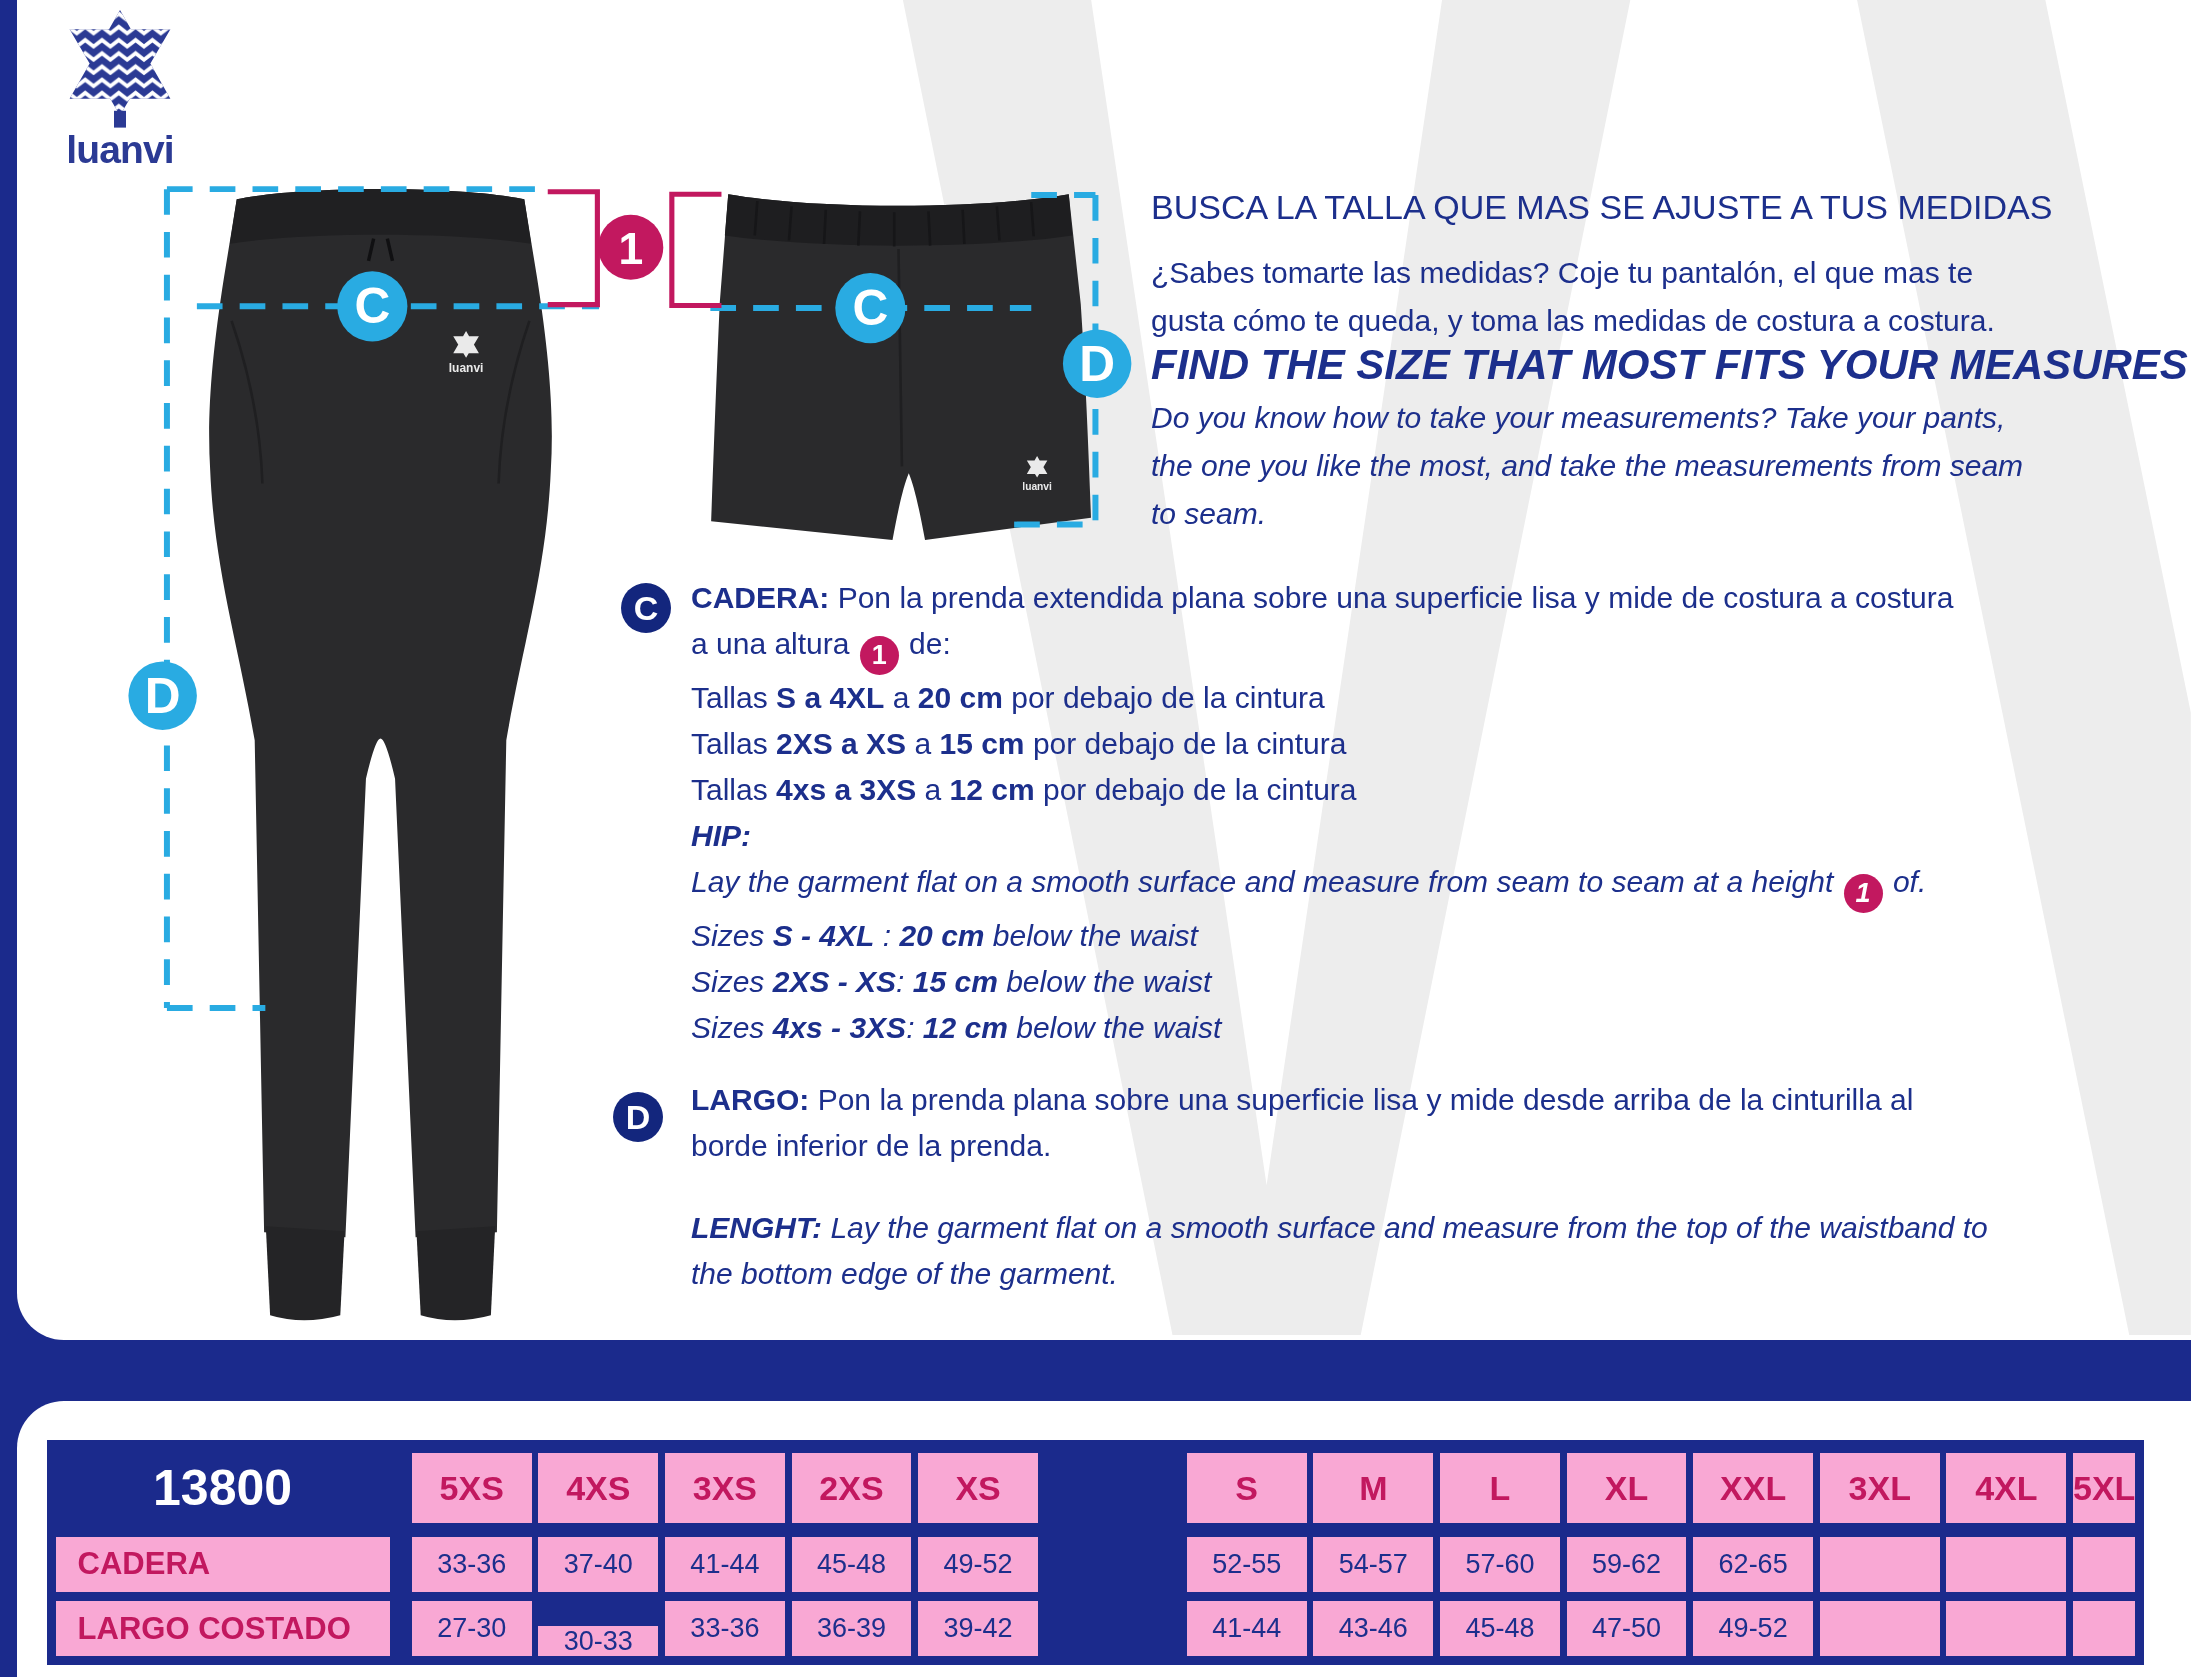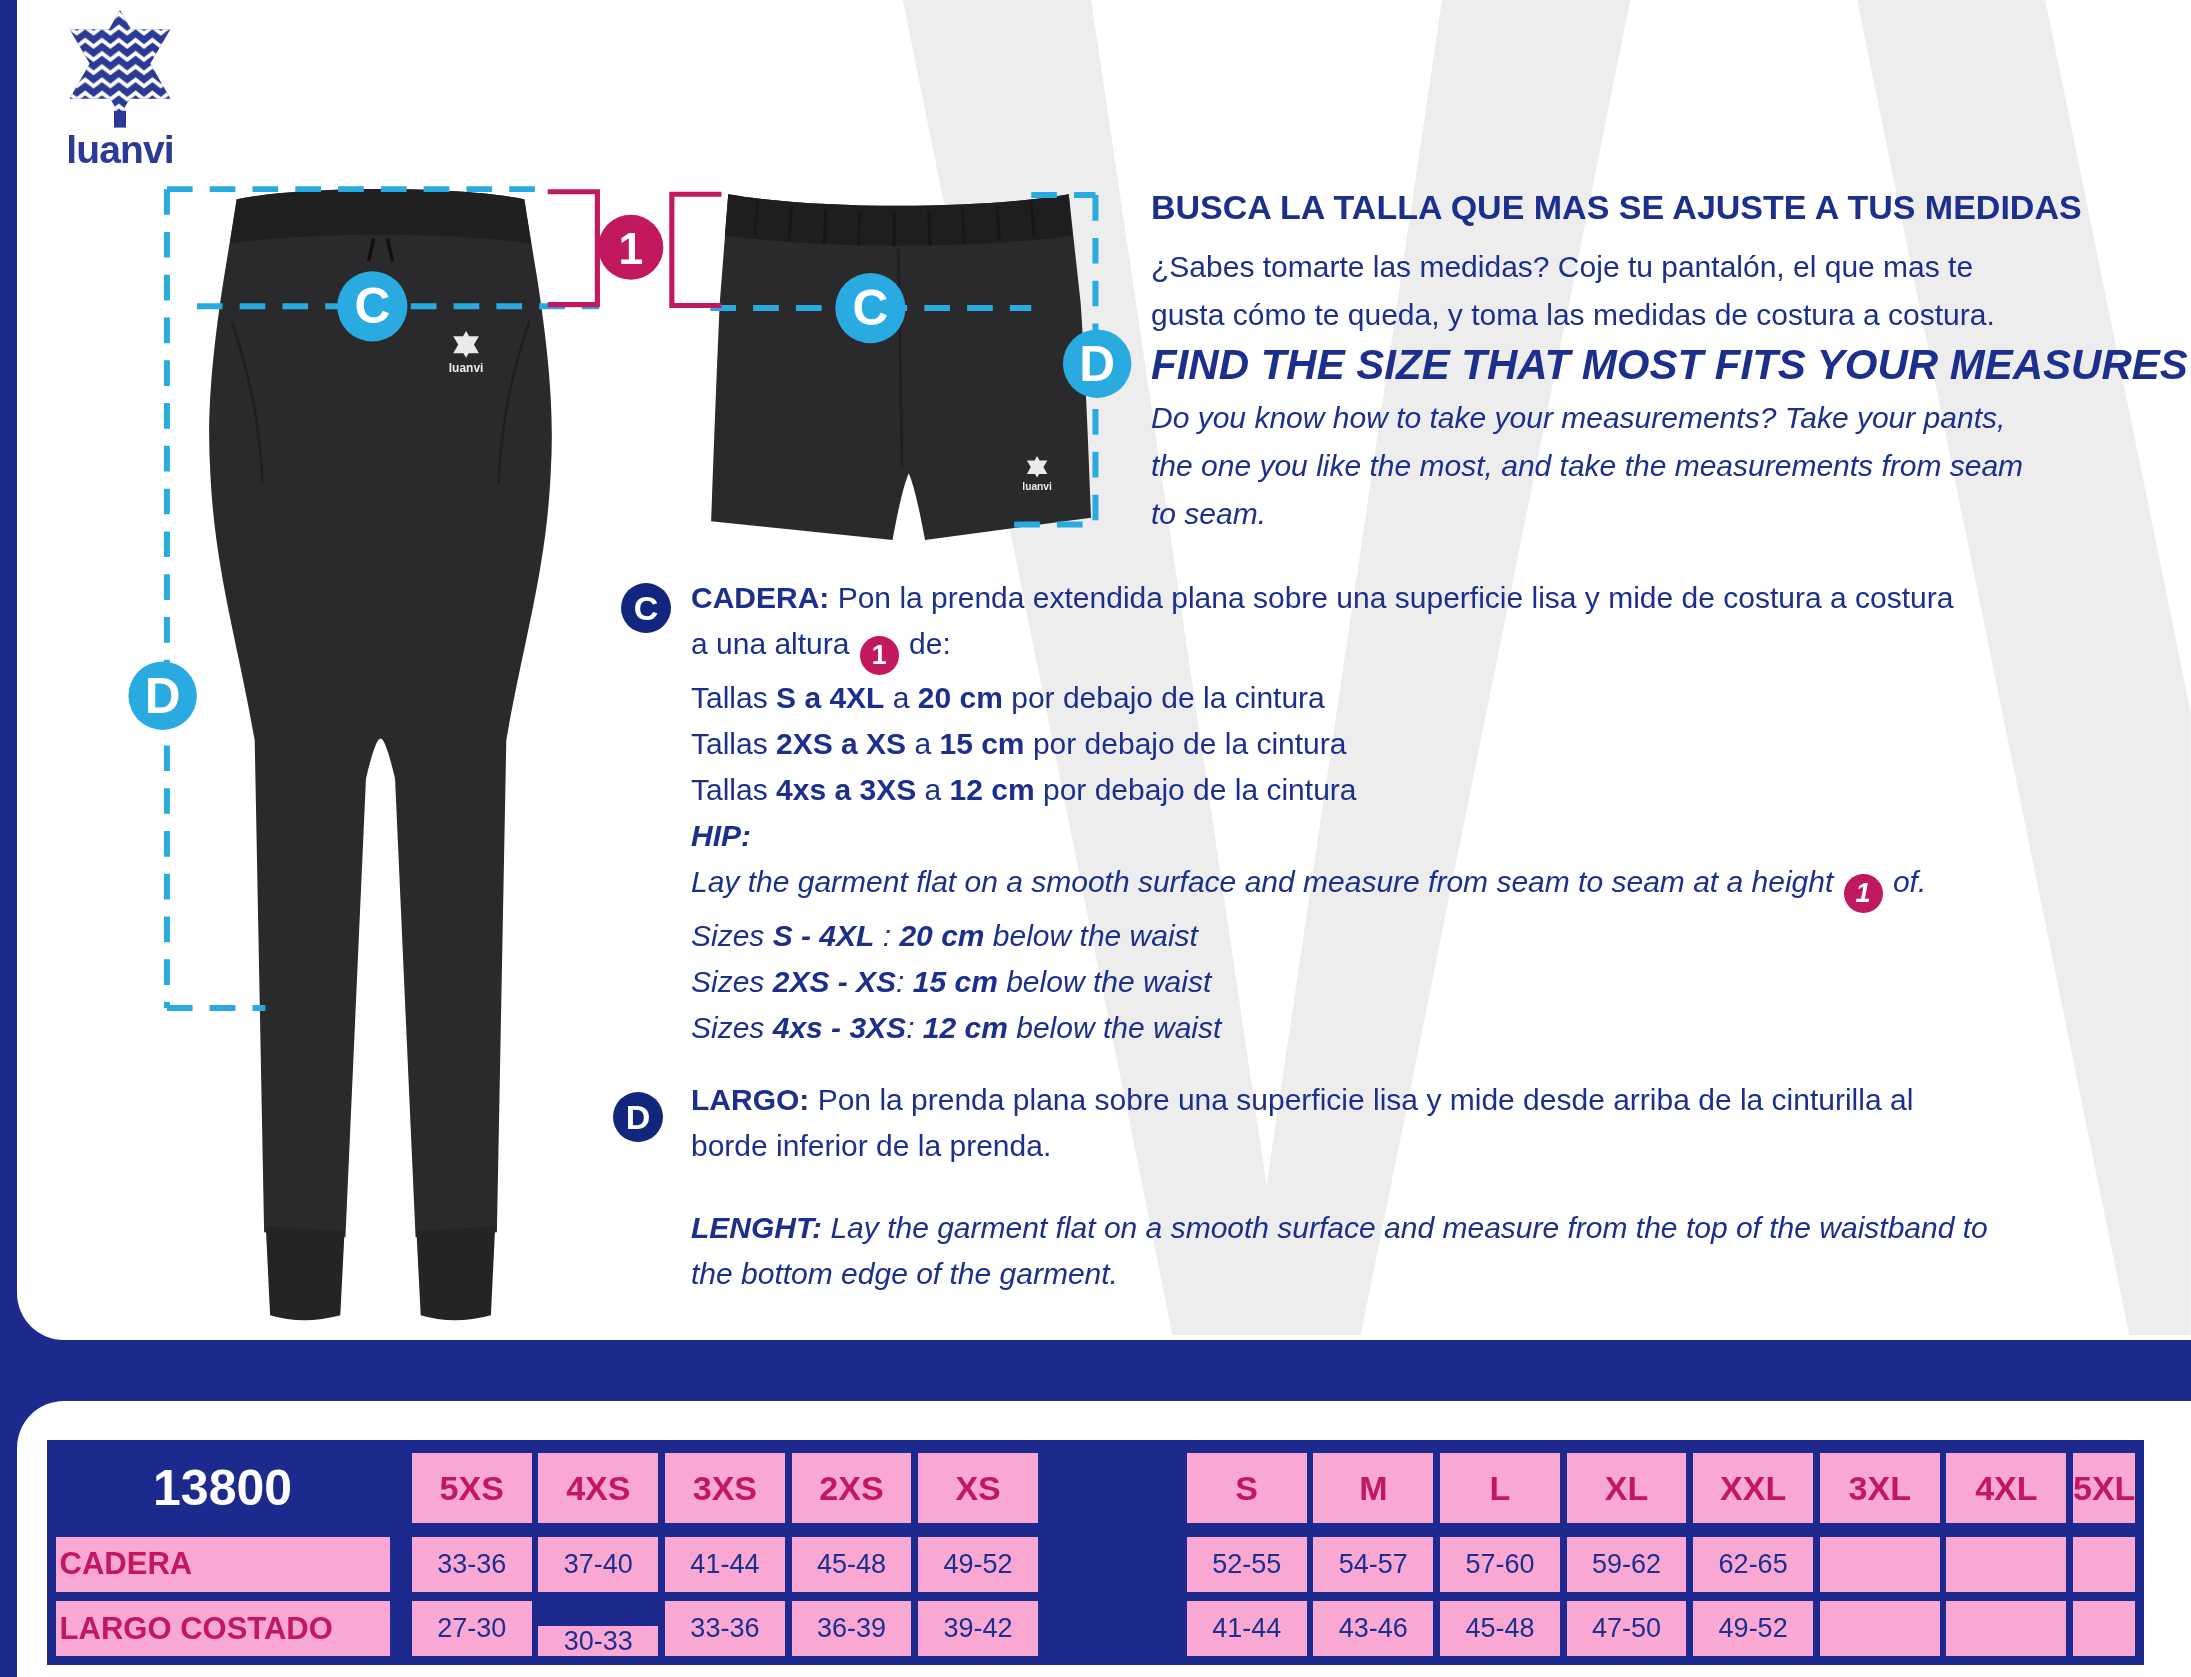--- a/index.html
+++ b/index.html
@@ -17,21 +17,21 @@
   .logo{position:absolute;left:30px;top:10.3px;width:146px;text-align:center;z-index:2;}
   .logo-text{font-weight:bold;font-size:39px;letter-spacing:-0.9px;color:#2b3a94;margin-top:-5.1px;}
   
   svg.pants{position:absolute;left:141px;top:175px;z-index:1;}
   svg.shorts{position:absolute;left:689px;top:184px;z-index:1;}
   svg.overlay{position:absolute;left:0;top:0;z-index:4;}
   
   .tblock{position:absolute;z-index:3;}
   .line{white-space:nowrap;line-height:46px;font-size:30px;}
   .intro-es{left:1134px;top:183px;}
-  .intro-es .title{font-weight:bold;font-size:34px;line-height:48px;margin-bottom:12px;white-space:nowrap;}
+  .intro-es .title{font-weight:normal;font-size:34px;line-height:48px;margin-bottom:18px;white-space:nowrap;}
   .intro-es .line{line-height:48px;}
   .intro-en{left:1134px;top:341px;}
   .intro-en .title{font-weight:bold;font-style:italic;font-size:42px;line-height:48px;margin-bottom:5.1px;white-space:nowrap;}
   .intro-en .line{font-style:italic;line-height:48px;}
   .sec-cadera{left:674px;top:575px;width:1490px;}
   .sec-largo{left:674px;top:1077px;width:1490px;}
   .b{font-weight:bold;}
   .it{font-style:italic;}
   .bit{font-weight:bold;font-style:italic;}
   .spacer42{height:36px;}
@@ -42,21 +42,21 @@
   .badge-d{left:596px;top:1092px;}
   .inline-one{display:inline-flex;width:39px;height:39px;border-radius:50%;background:#c2185f;color:#fff;
          font-weight:bold;font-size:27px;align-items:center;justify-content:center;vertical-align:-10.3px;margin:0 10.3px;}
   
   #sizegrid{position:absolute;left:30px;top:39px;width:2097px;box-sizing:border-box;background:#1b2a8c;
             padding:8.6px;display:grid;grid-template-columns:334px 8.6px repeat(5,1fr) 8.6px repeat(8,1fr);
             grid-template-rows:79px 55px 55px;gap:9.4px 6.8px;}
   .cell{background:#f9a8d4;display:flex;align-items:center;justify-content:center;}
   .cell.code{background:transparent;color:#ffffff;font-weight:bold;font-size:50px;}
   .cell.hsize{color:#c2185f;font-weight:bold;font-size:34px;margin:4.3px 0;}
-  .cell.rlabel{color:#c2185f;font-weight:bold;font-size:31px;justify-content:flex-start;padding-left:4px;}
+  .cell.rlabel{color:#c2185f;font-weight:bold;font-size:31px;justify-content:flex-start;padding-left:22px;}
   .cell.val{color:#1c2f8c;font-size:27px;}
 </style>
 </head>
 <body>
 
 <div id="page">
 
   <div class="left-stripe"></div>
   <div class="band-under"></div>
 

